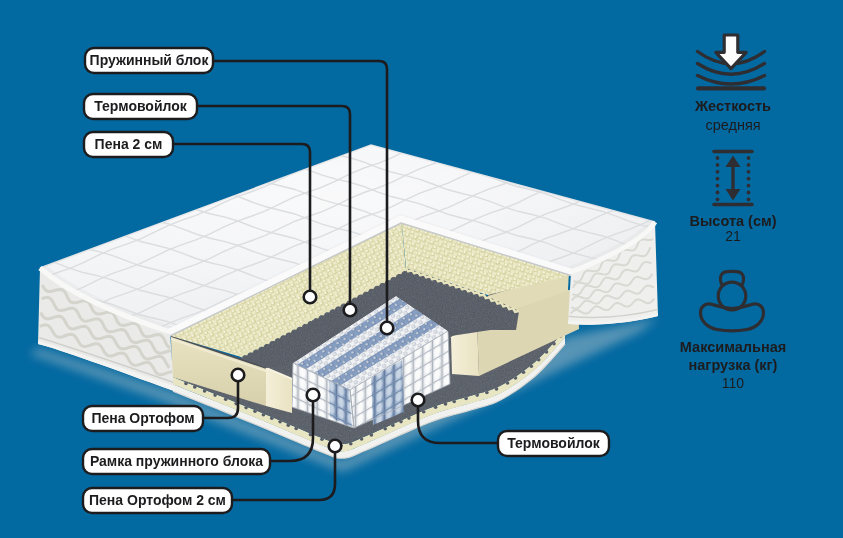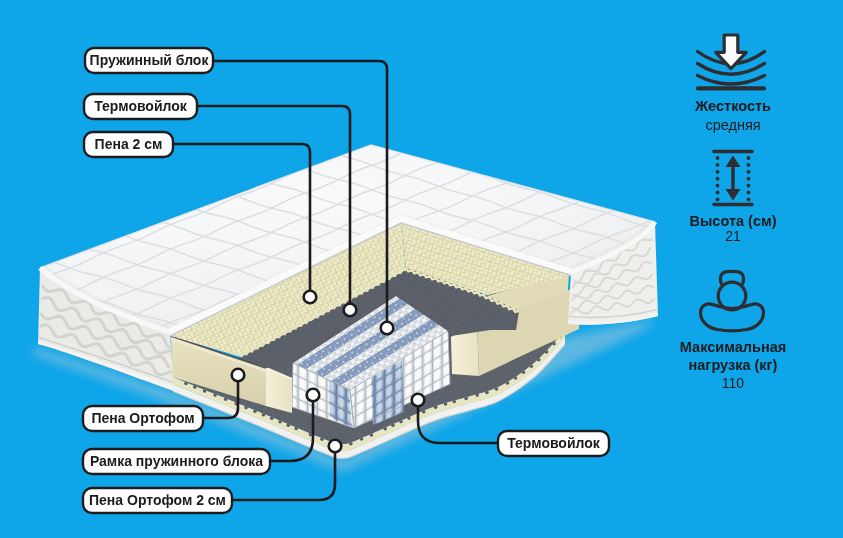--- a/index.html
+++ b/index.html
@@ -1,15 +1,15 @@
 <!DOCTYPE html>
 <html><head><meta charset="utf-8">
 <style>
 html,body{margin:0;padding:0;background:#fdfdfd;}
-#stage{position:relative;width:843px;height:538px;background:#0ea5e9;overflow:hidden;font-family:"Liberation Sans", sans-serif;}
+#stage{position:relative;width:843px;height:538px;background:#0369a1;overflow:hidden;font-family:"Liberation Sans", sans-serif;}
 </style></head>
 <body>
 <div id="stage">
 <svg width="843" height="538" viewBox="0 0 843 538" xmlns="http://www.w3.org/2000/svg">
 <defs>
 <linearGradient id="quiltG" x1="0" y1="0" x2="0.9" y2="1">
  <stop offset="0" stop-color="#f6f7f8"></stop>
           <stop offset="0.5" stop-color="#f2f3f5"></stop>
           <stop offset="1" stop-color="#e9ebed"></stop>
 </linearGradient>

